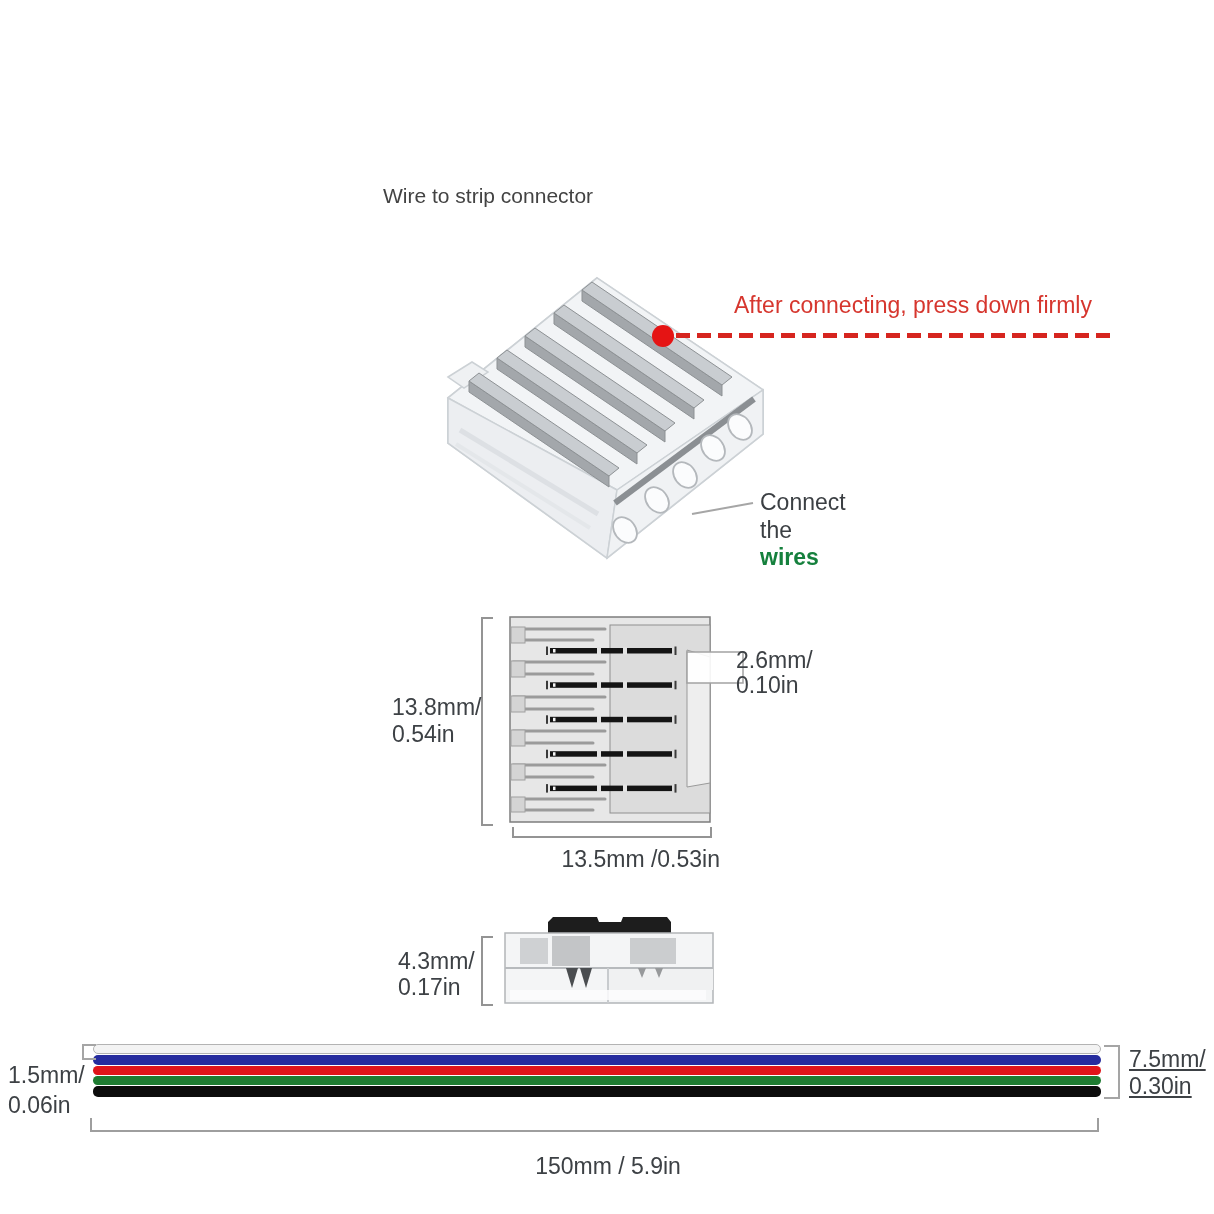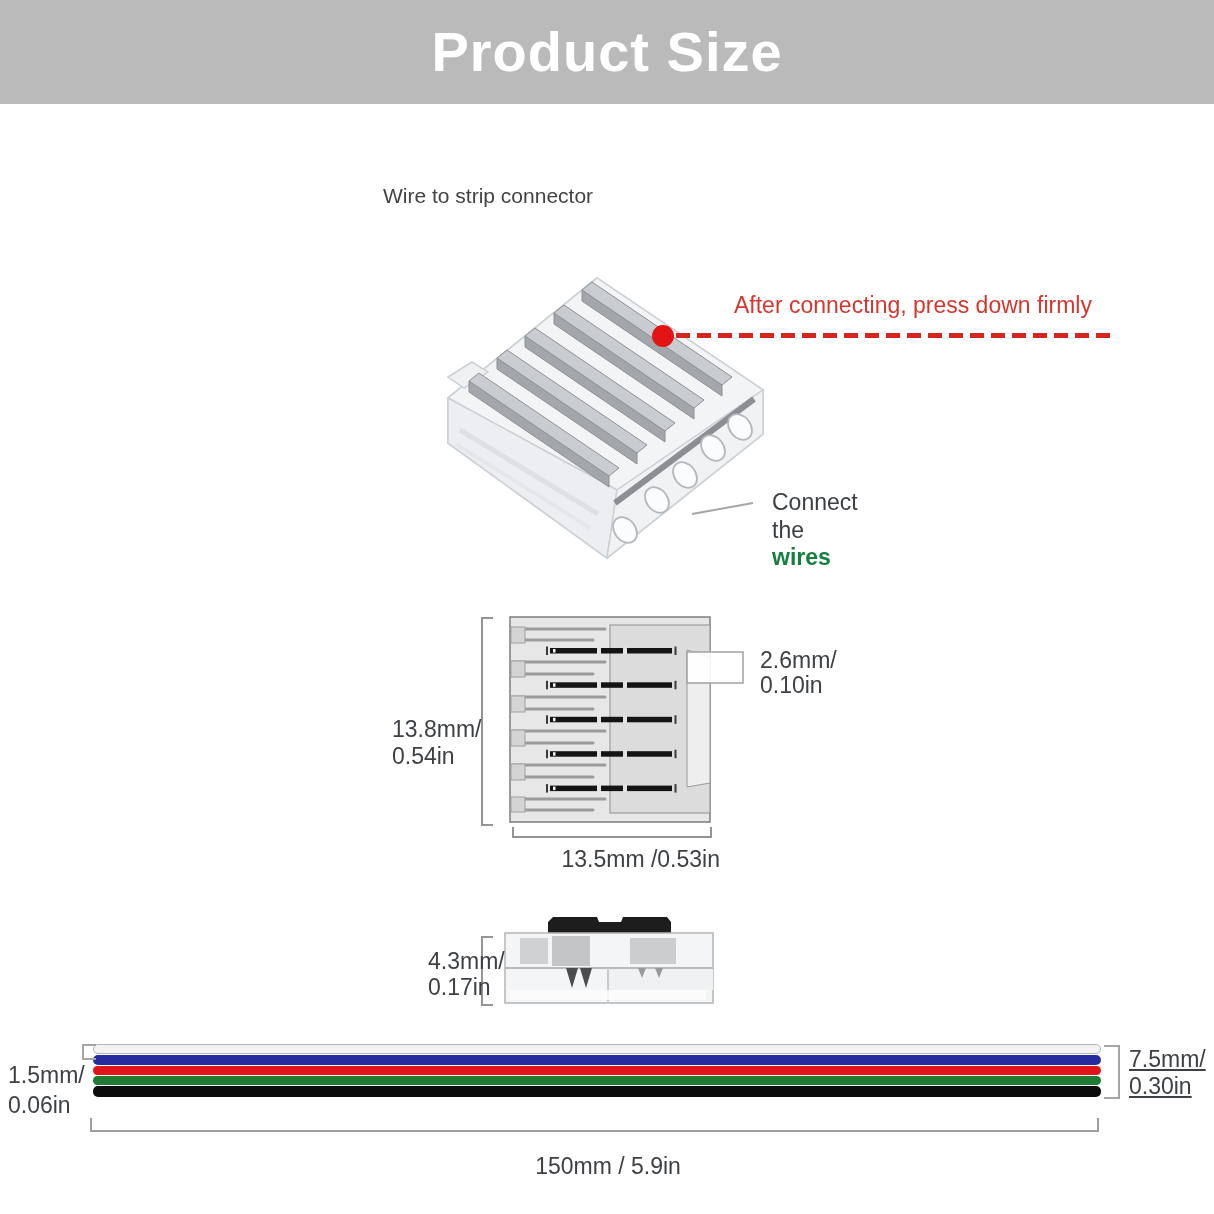--- a/index.html
+++ b/index.html
@@ -15,27 +15,27 @@
     color:#ffffff;letter-spacing:1px;
   }
   
   .heading{left:383px;top:184px;font-size:21px;color:#434343;}
   .press-text{left:734px;top:292px;font-size:23px;color:#d6362e;}
   .dash-line{
     left:676px;top:333px;width:438px;height:5px;
     background:repeating-linear-gradient(90deg,#d6251f 0 14px,transparent 14px 21px);
   }
   .dot{left:652px;top:325px;width:22px;height:22px;border-radius:50%;}
-  .connect-label{left:760px;top:489px;font-size:23px;line-height:27.5px;color:#3b3f43;margin-left:12px;}
+  .connect-label{left:760px;top:489px;font-size:23px;line-height:27.5px;color:#3b3f43;}
   .connect-label .red{color:#15803d;font-weight:700;}
   .dim{font-size:23px;line-height:26px;color:#3d4145;}
-  .fv-height{left:392px;top:716px;line-height:27px;}
-  .fv-pitch{left:760px;top:648px;line-height:25px;}
+  .fv-height{left:392px;top:694px;line-height:27px;}
+  .fv-pitch{left:736px;top:648px;line-height:25px;}
   .fv-width{left:500px;top:846px;width:220px;text-align:right;}
-  .sv-height{left:398px;top:948px;margin-left:30px;}
+  .sv-height{left:398px;top:948px;}
   .w-single{left:8px;top:1060px;line-height:30px;}
   .w-bundle{left:1129px;top:1046px;line-height:27px;text-decoration:underline;}
   .w-length{left:458px;top:1153px;width:300px;text-align:center;}
   
   .brk{border:0 solid #949494;}
   .brk-left{border-left-width:2px;border-top-width:2px;border-bottom-width:2px;}
   .brk-right{border-right-width:2px;border-top-width:2px;border-bottom-width:2px;}
   .brk-bottom{border-bottom-width:2px;border-left-width:2px;border-right-width:2px;}
   .fv-brk{left:481px;top:617px;width:10px;height:205px;}
   .fv-wbrk{left:512px;top:827px;width:196px;height:9px;}
@@ -50,23 +50,20 @@
   .stripe.s-blue{top:11px;height:10px;}
   .stripe.s-red{top:22px;height:9px;}
   .stripe.s-green{top:32px;height:9px;}
   .stripe.s-black{top:42px;height:11px;}
 </style>
 </head>
 <body>
 
 <div class="canvas">
 
-  <div class="abs banner">
-    <h1>Product Size</h1>
-  </div>
 
   <div class="abs heading">Wire to strip connector</div>
 
   <svg class="abs" style="left:430px;top:262px" width="345" height="330" viewBox="0 0 345 330">
 
     <polygon points="167,16 333,128 333,172 177,296 18,181 18,136" fill="#f6f7f9" stroke="#cfd4d8" stroke-width="2"></polygon>
 
     <polygon points="167,16 333,128 187,228 18,136" fill="#f2f4f6" stroke="#ccd1d5" stroke-width="1.5"></polygon>
 
     <polygon points="18,115 42,100 58,110 34,126" fill="#eff1f3" stroke="#ccd1d5" stroke-width="1.5"></polygon>

